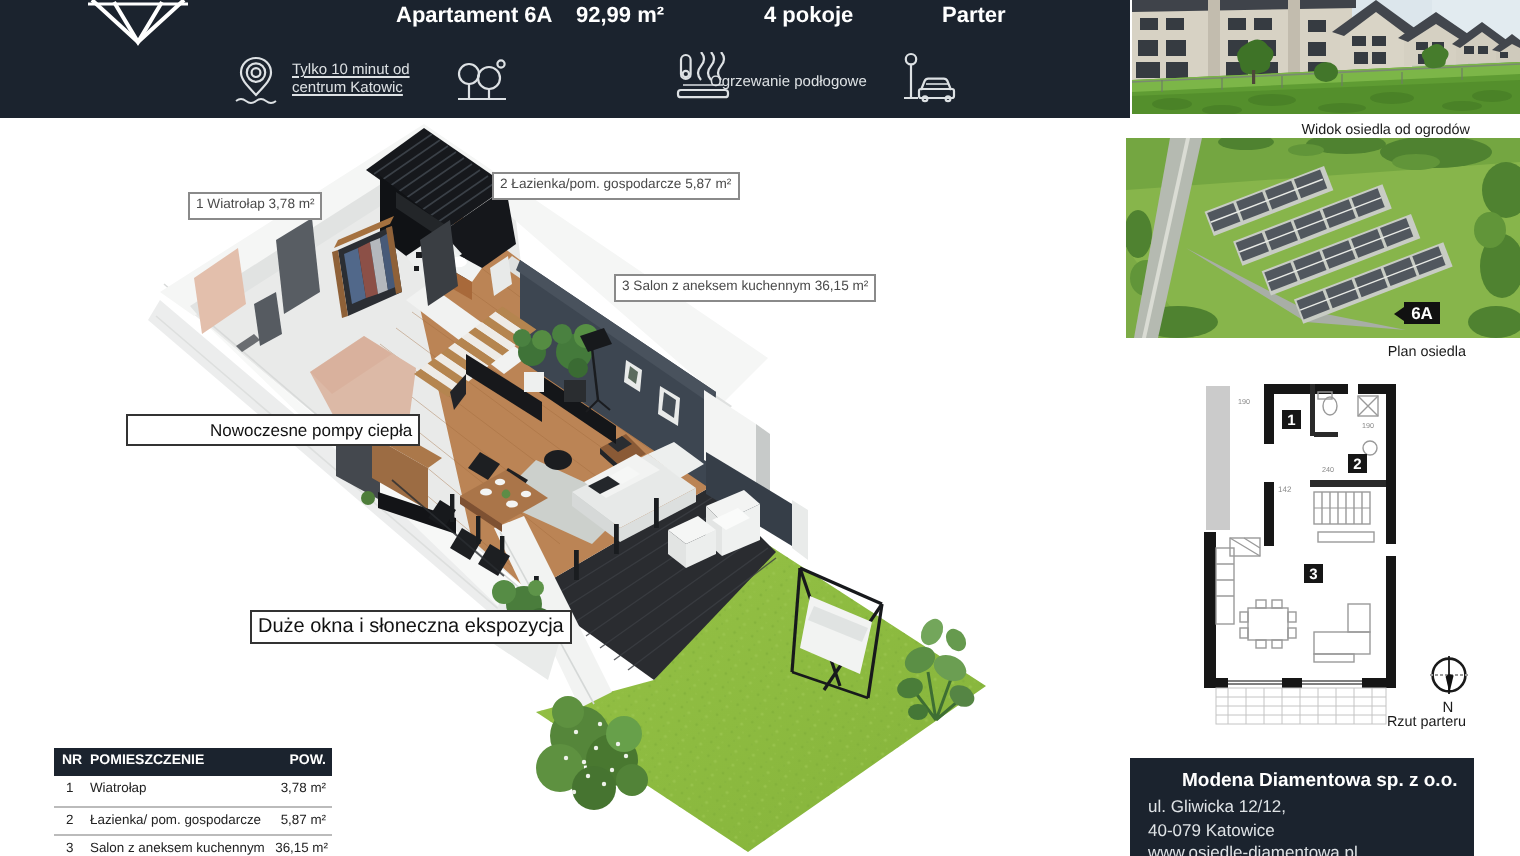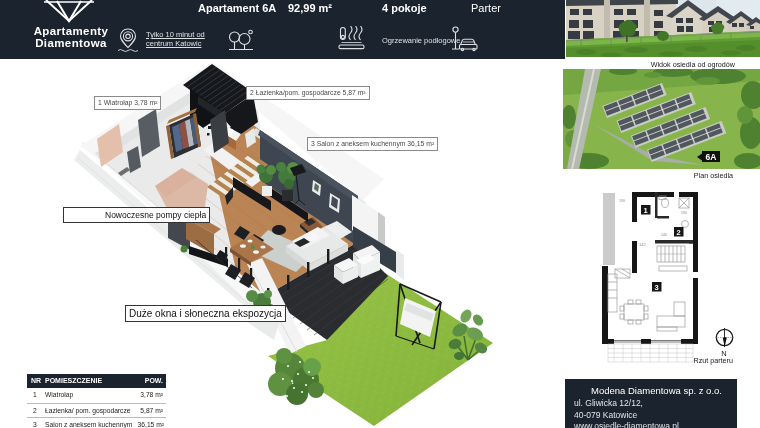--- a/index.html
+++ b/index.html
@@ -16,29 +16,28 @@
 <div class="abs" style="left:0;top:0;width:565px;height:59px;background:#1b232e;z-index:2;">
 
   <svg class="abs" style="left:40px;top:0;" width="60" height="24" viewBox="0 0 60 24">
     <g fill="none" stroke="#fff" stroke-width="2" stroke-linejoin="miter">
       <path d="M6 0 L29 21 L52 0"></path>
       <path d="M17 1 L29 21 L41 1"></path>
       <path d="M4 2 L54 2" stroke-width="1.6"></path>
     </g>
   </svg>
 
-  <div class="abs" style="left:0px;top:26px;width:142px;text-align:center;color:#fff;font-weight:bold;font-size:11.5px;line-height:11.5px;letter-spacing:0.4px;">Apartamenty<br>Diamentowa</div>
 
   <div class="abs" style="left:186px;top:2px;color:#fff;font-weight:bold;font-size:11px;white-space:nowrap;margin-left:12px;">Apartament 6A</div>
 
   <div class="abs" style="left:288px;top:2px;color:#fff;font-weight:bold;font-size:11px;white-space:nowrap;">92,99 m²</div>
 
   <div class="abs" style="left:382px;top:2px;color:#fff;font-weight:bold;font-size:11px;white-space:nowrap;text-align:center;">4 pokoje</div>
 
-  <div class="abs" style="left:471px;top:2px;color:#fff;font-weight:normal;font-size:11px;white-space:nowrap;text-align:center;">Parter</div>
+  <div class="abs" style="left:471px;top:2px;color:#fff;font-weight:bold;font-size:11px;white-space:nowrap;text-align:center;">Parter</div>
 
   <svg class="abs" style="left:117px;top:27px;" width="22" height="26" viewBox="0 0 22 26">
     <g fill="none" stroke="#dde1e4" stroke-width="1.1">
       <path d="M11 2 C6.6 2 3.5 5.2 3.5 9.3 C3.5 12.6 6 15.2 11 20.5 C16 15.2 18.5 12.6 18.5 9.3 C18.5 5.2 15.4 2 11 2 Z"></path>
       <circle cx="11" cy="9.3" r="4.6"></circle>
       <circle cx="11" cy="9.3" r="2.2"></circle>
       <path d="M1 23.5 q2.5 -2 5 0 q2.5 2 5 0 q2.5 -2 5 0 q2.5 2 5 0" stroke-width="0.9"></path>
     </g>
   </svg>
   <div class="abs" style="left:146px;top:30px;color:#dde1e4;font-size:7.5px;line-height:9px;text-decoration:underline;">Tylko 10 minut od<br>centrum Katowic</div>
@@ -54,21 +53,21 @@
 
   <svg class="abs" style="left:337px;top:26px;" width="30" height="26" viewBox="0 0 30 26">
     <g fill="none" stroke="#dde1e4" stroke-width="1.1">
       <rect x="2" y="19" width="25" height="3.6" rx="1.4"></rect>
       <path d="M4.5 16.5 l20 0" stroke-width="0.8"></path>
       <rect x="3.5" y="1.5" width="4.8" height="12" rx="2.4"></rect>
       <circle cx="5.9" cy="11" r="1.6"></circle>
       <path d="M13.5 14 q-3 -3.5 0 -7 q3 -3.5 0 -7 M18.5 14 q-3 -3.5 0 -7 q3 -3.5 0 -7 M23.5 14 q-3 -3.5 0 -7 q3 -3.5 0 -7" stroke-width="1.1"></path>
     </g>
   </svg>
-  <div class="abs" style="left:382px;top:36px;color:#dde1e4;font-size:7.5px;">Ogrzewanie podłogowe</div>
+  <div class="abs" style="left:355px;top:36px;color:#dde1e4;font-size:7.5px;">Ogrzewanie podłogowe</div>
 
   <svg class="abs" style="left:450px;top:26px;" width="28" height="26" viewBox="0 0 28 26">
     <g fill="none" stroke="#dde1e4" stroke-width="1.1">
       <circle cx="5.5" cy="3.6" r="2.6"></circle>
       <path d="M5.5 6.3 L5.5 23 M2 23 L9 23"></path>
       <path d="M10.5 19 l1.8 -4.5 q0.5 -1.2 1.8 -1.2 l7.8 0 q1.3 0 1.8 1.2 l1.8 4.5"></path>
       <rect x="9.5" y="18.5" width="17.5" height="4.5" rx="1"></rect>
       <circle cx="12.5" cy="23.4" r="1.2"></circle>
       <circle cx="24" cy="23.4" r="1.2"></circle>
       <path d="M13 16 l11 0" stroke-width="0.8"></path>
@@ -325,21 +324,21 @@
   <circle cx="12.5" cy="12.5" r="8.2" fill="none" stroke="#1a1a1a" stroke-width="1.3"></circle>
   <line x1="12.5" y1="3" x2="12.5" y2="22" stroke="#1a1a1a" stroke-width="0.9"></line>
   <line x1="3" y1="12.5" x2="22" y2="12.5" stroke="#9a9a9a" stroke-width="0.9" stroke-dasharray="1.5,1"></line>
   <path d="M12.5 12 L14.8 12.8 L12.7 21.5 L10.8 13.2 Z" fill="#111"></path>
   <text x="9.2" y="31" font-size="7.5" fill="#1a1a1a" font-family="Liberation Sans, sans-serif">N</text>
 </svg>
 
 <div class="cap" style="right:27px;top:356px;">Rzut parteru</div>
 
 <div class="abs" style="left:565px;top:379px;width:172px;height:49px;background:#1b232e;z-index:2;">
-  <div class="abs" style="left:9px;top:6px;color:#fff;font-weight:normal;font-size:9.5px;padding-left:17px;">Modena Diamentowa sp. z o.o.</div>
+  <div class="abs" style="left:9px;top:6px;color:#fff;font-weight:bold;font-size:9.5px;padding-left:17px;">Modena Diamentowa sp. z o.o.</div>
   <div class="abs" style="left:9px;top:19px;color:#dfe3e6;font-size:8.5px;line-height:11.5px;">ul. Gliwicka 12/12,<br>40-079 Katowice<br>www.osiedle-diamentowa.pl</div>
 </div>
 
 <svg class="abs" style="left:0;top:0;z-index:1;" width="760" height="428" viewBox="0 0 760 428">
 <defs>
   <linearGradient id="lawng" x1="0" y1="0" x2="1" y2="1">
     <stop offset="0" stop-color="#97c247"></stop>
     <stop offset="0.5" stop-color="#8dbb40"></stop>
     <stop offset="1" stop-color="#84b23a"></stop>
   </linearGradient>

